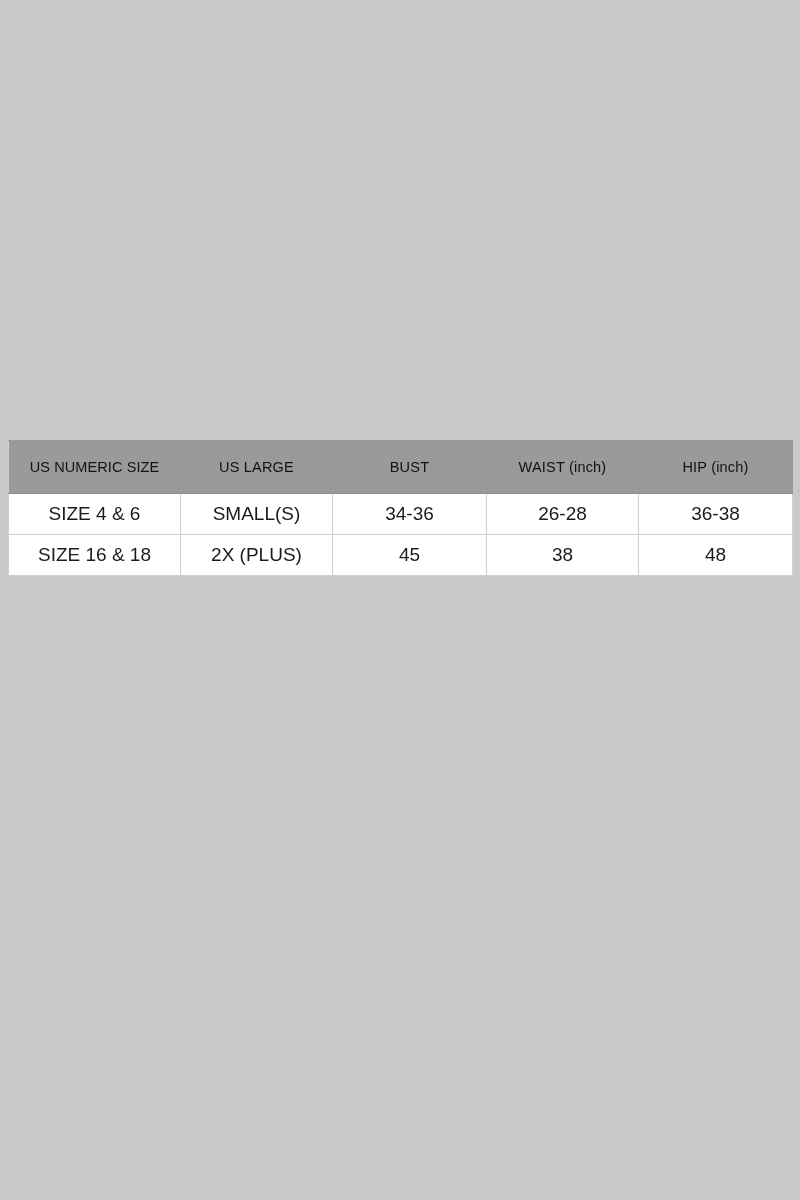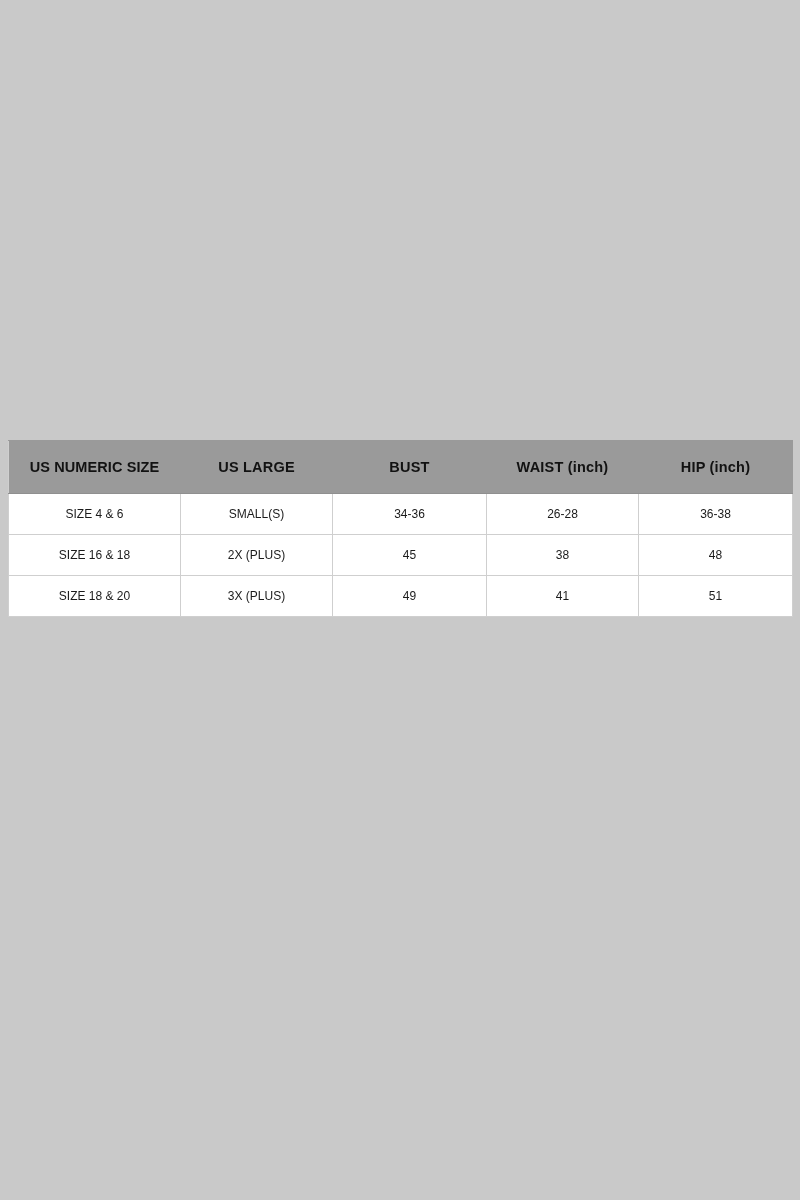--- a/index.html
+++ b/index.html
@@ -36,32 +36,32 @@
   table.size-chart td {
     border: 1px solid #cfcfcf;
     text-align: center;
     vertical-align: middle;
     color: #1b1b1b;
   }
   table.size-chart thead th {
     background: #9a9a9a;
     color: #121212;
     font-size: 14.5px;
-    font-weight: bold;
+    font-weight: normal;
     letter-spacing: 0.2px;
     height: 50px;
     border: 1px solid #9a9a9a;
     border-bottom: 1px solid #8f8f8f;
   }
   table.size-chart thead th.first-head {
     letter-spacing: 0.1px;
   }
   table.size-chart tbody td {
     height: 38px;
-    font-size: 12px;
+    font-size: 19px;
     font-weight: normal;
     background: #ffffff;
     margin-top: 17px;
   }
   table.size-chart tbody tr td:first-child,
   table.size-chart thead th:first-child {
     border-left: 1px solid #cfcfcf;
   }
   table.size-chart tbody tr:last-child td {
     border-bottom: 1px solid #cfcfcf;
@@ -102,23 +102,16 @@
           <td>26-28</td>
           <td>36-38</td>
         </tr>
         <tr>
           <td>SIZE 16 &amp; 18</td>
           <td>2X (PLUS)</td>
           <td>45</td>
           <td>38</td>
           <td>48</td>
         </tr>
-        <tr>
-          <td>SIZE 18 &amp; 20</td>
-          <td>3X (PLUS)</td>
-          <td>49</td>
-          <td>41</td>
-          <td>51</td>
-        </tr>
       </tbody>
     </table>
   </div>
 </div>
 
 </body></html>

